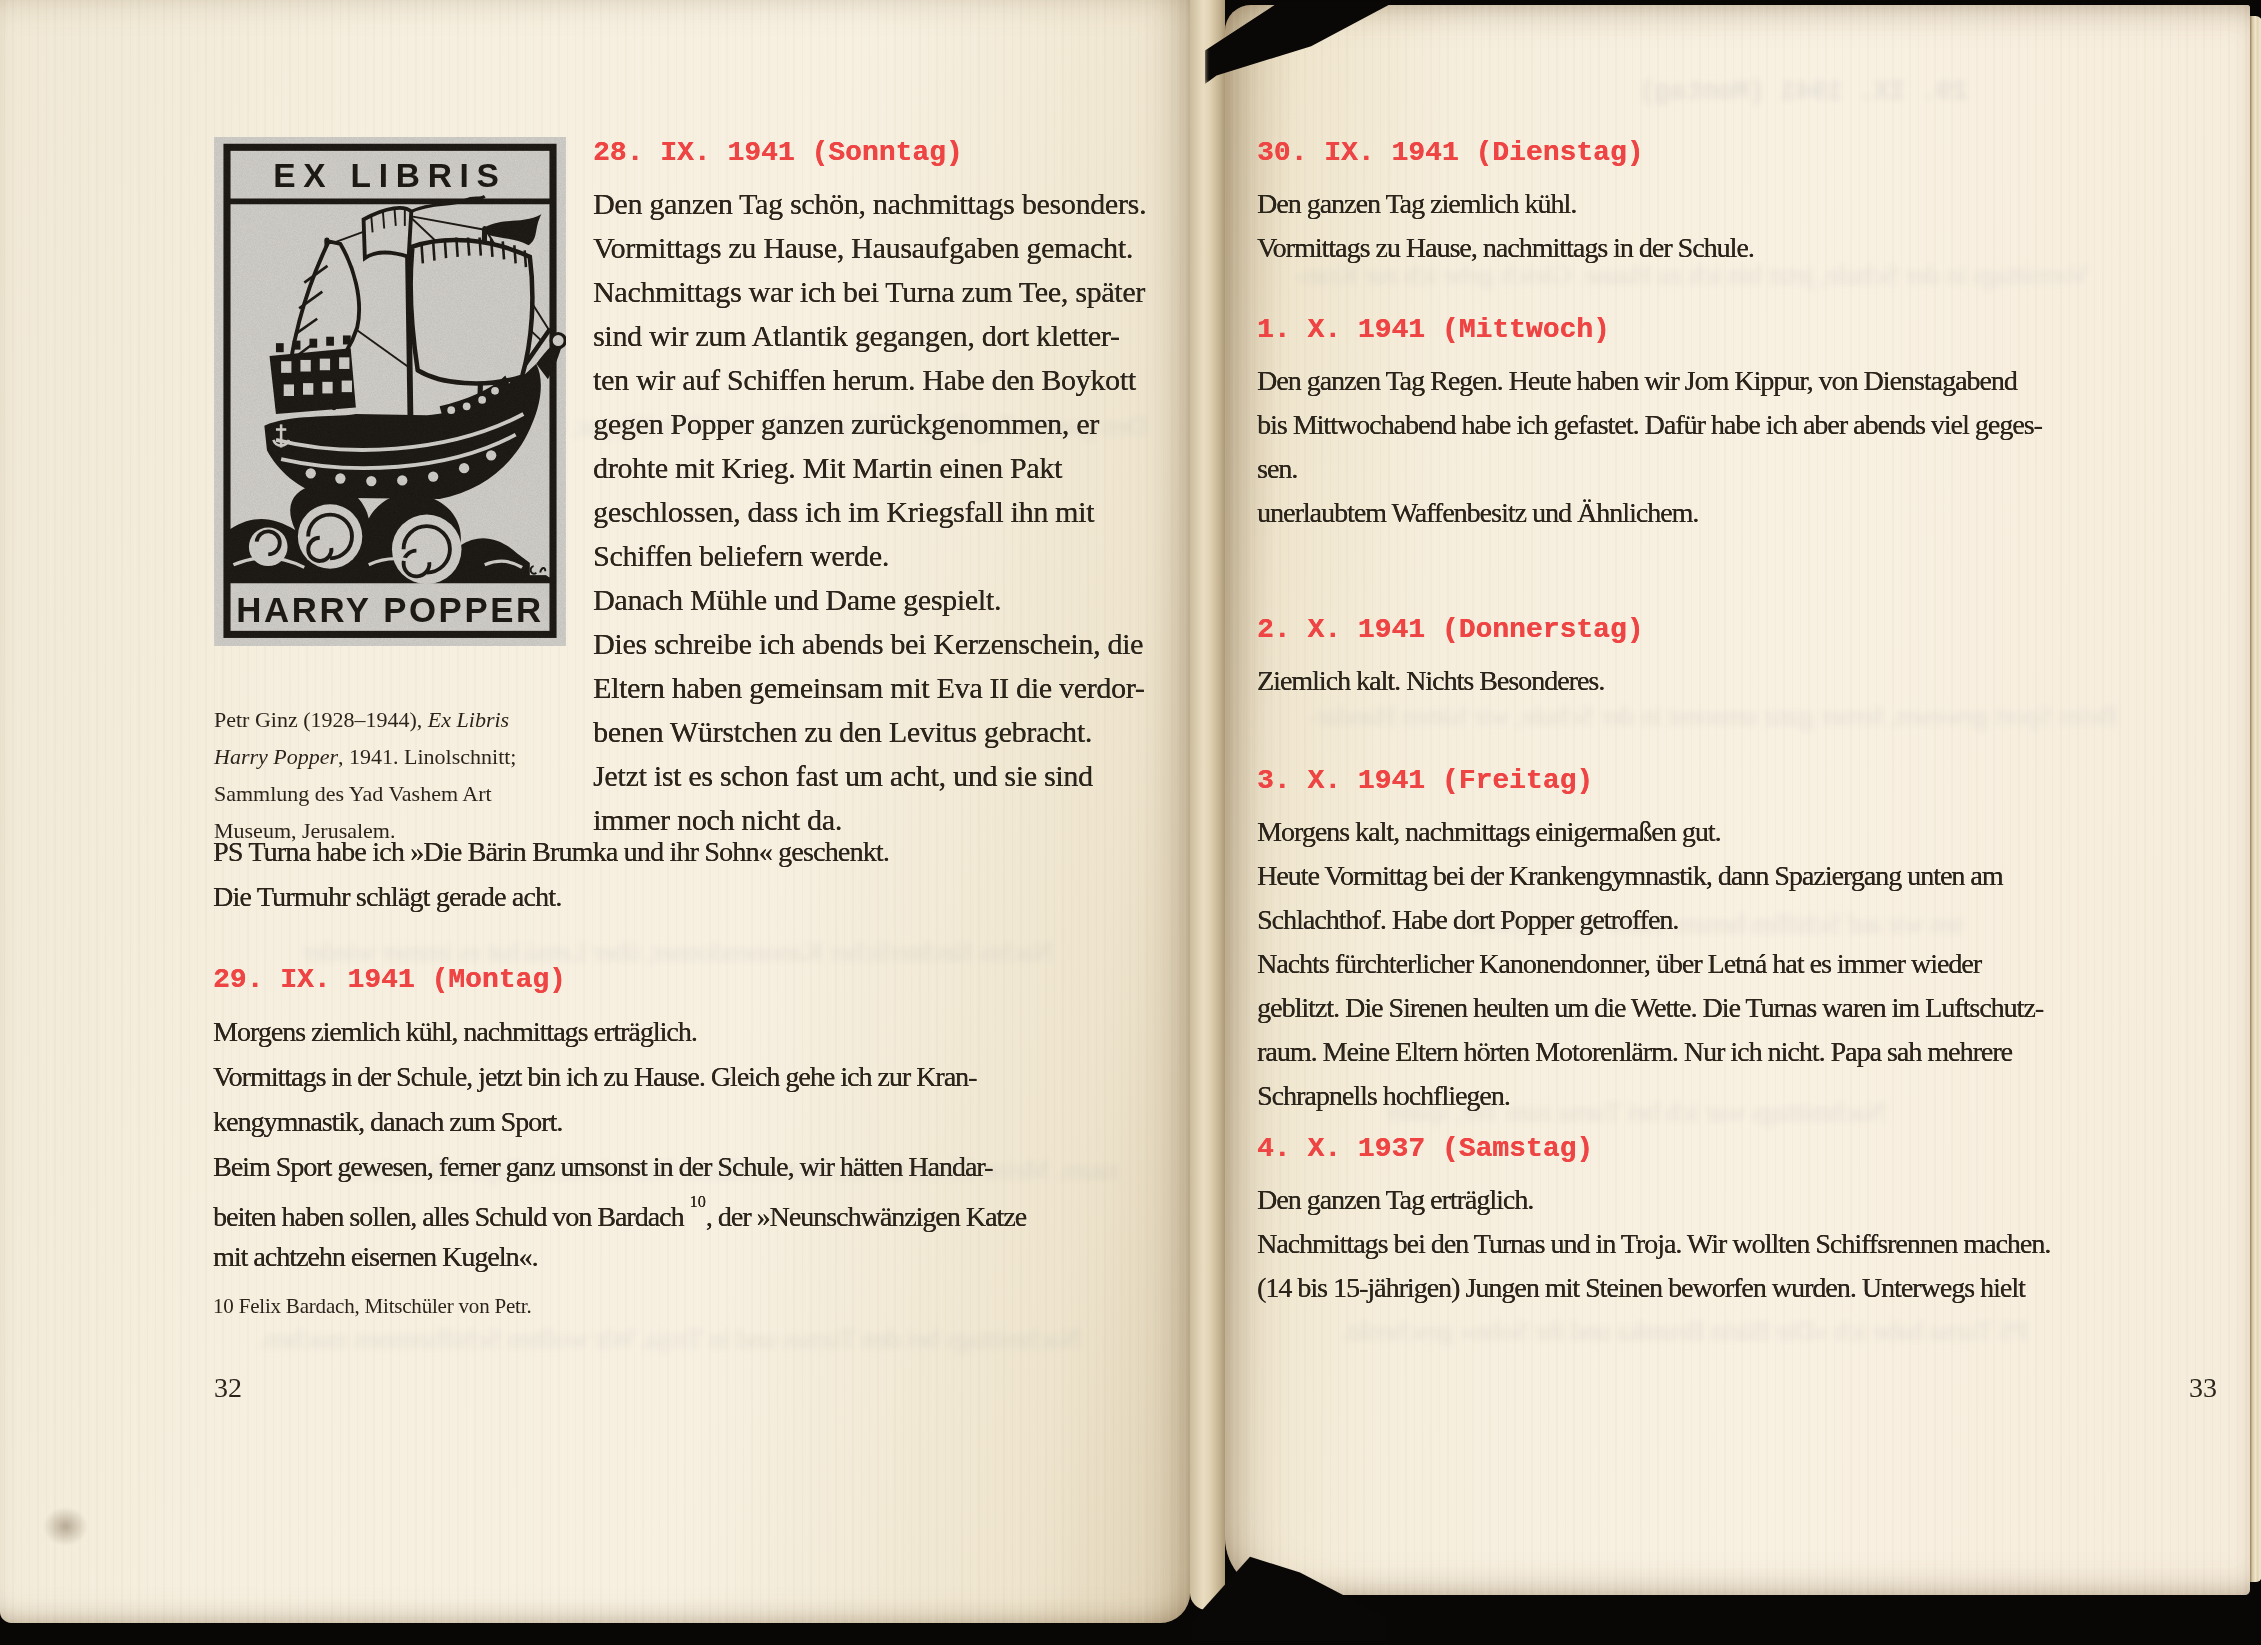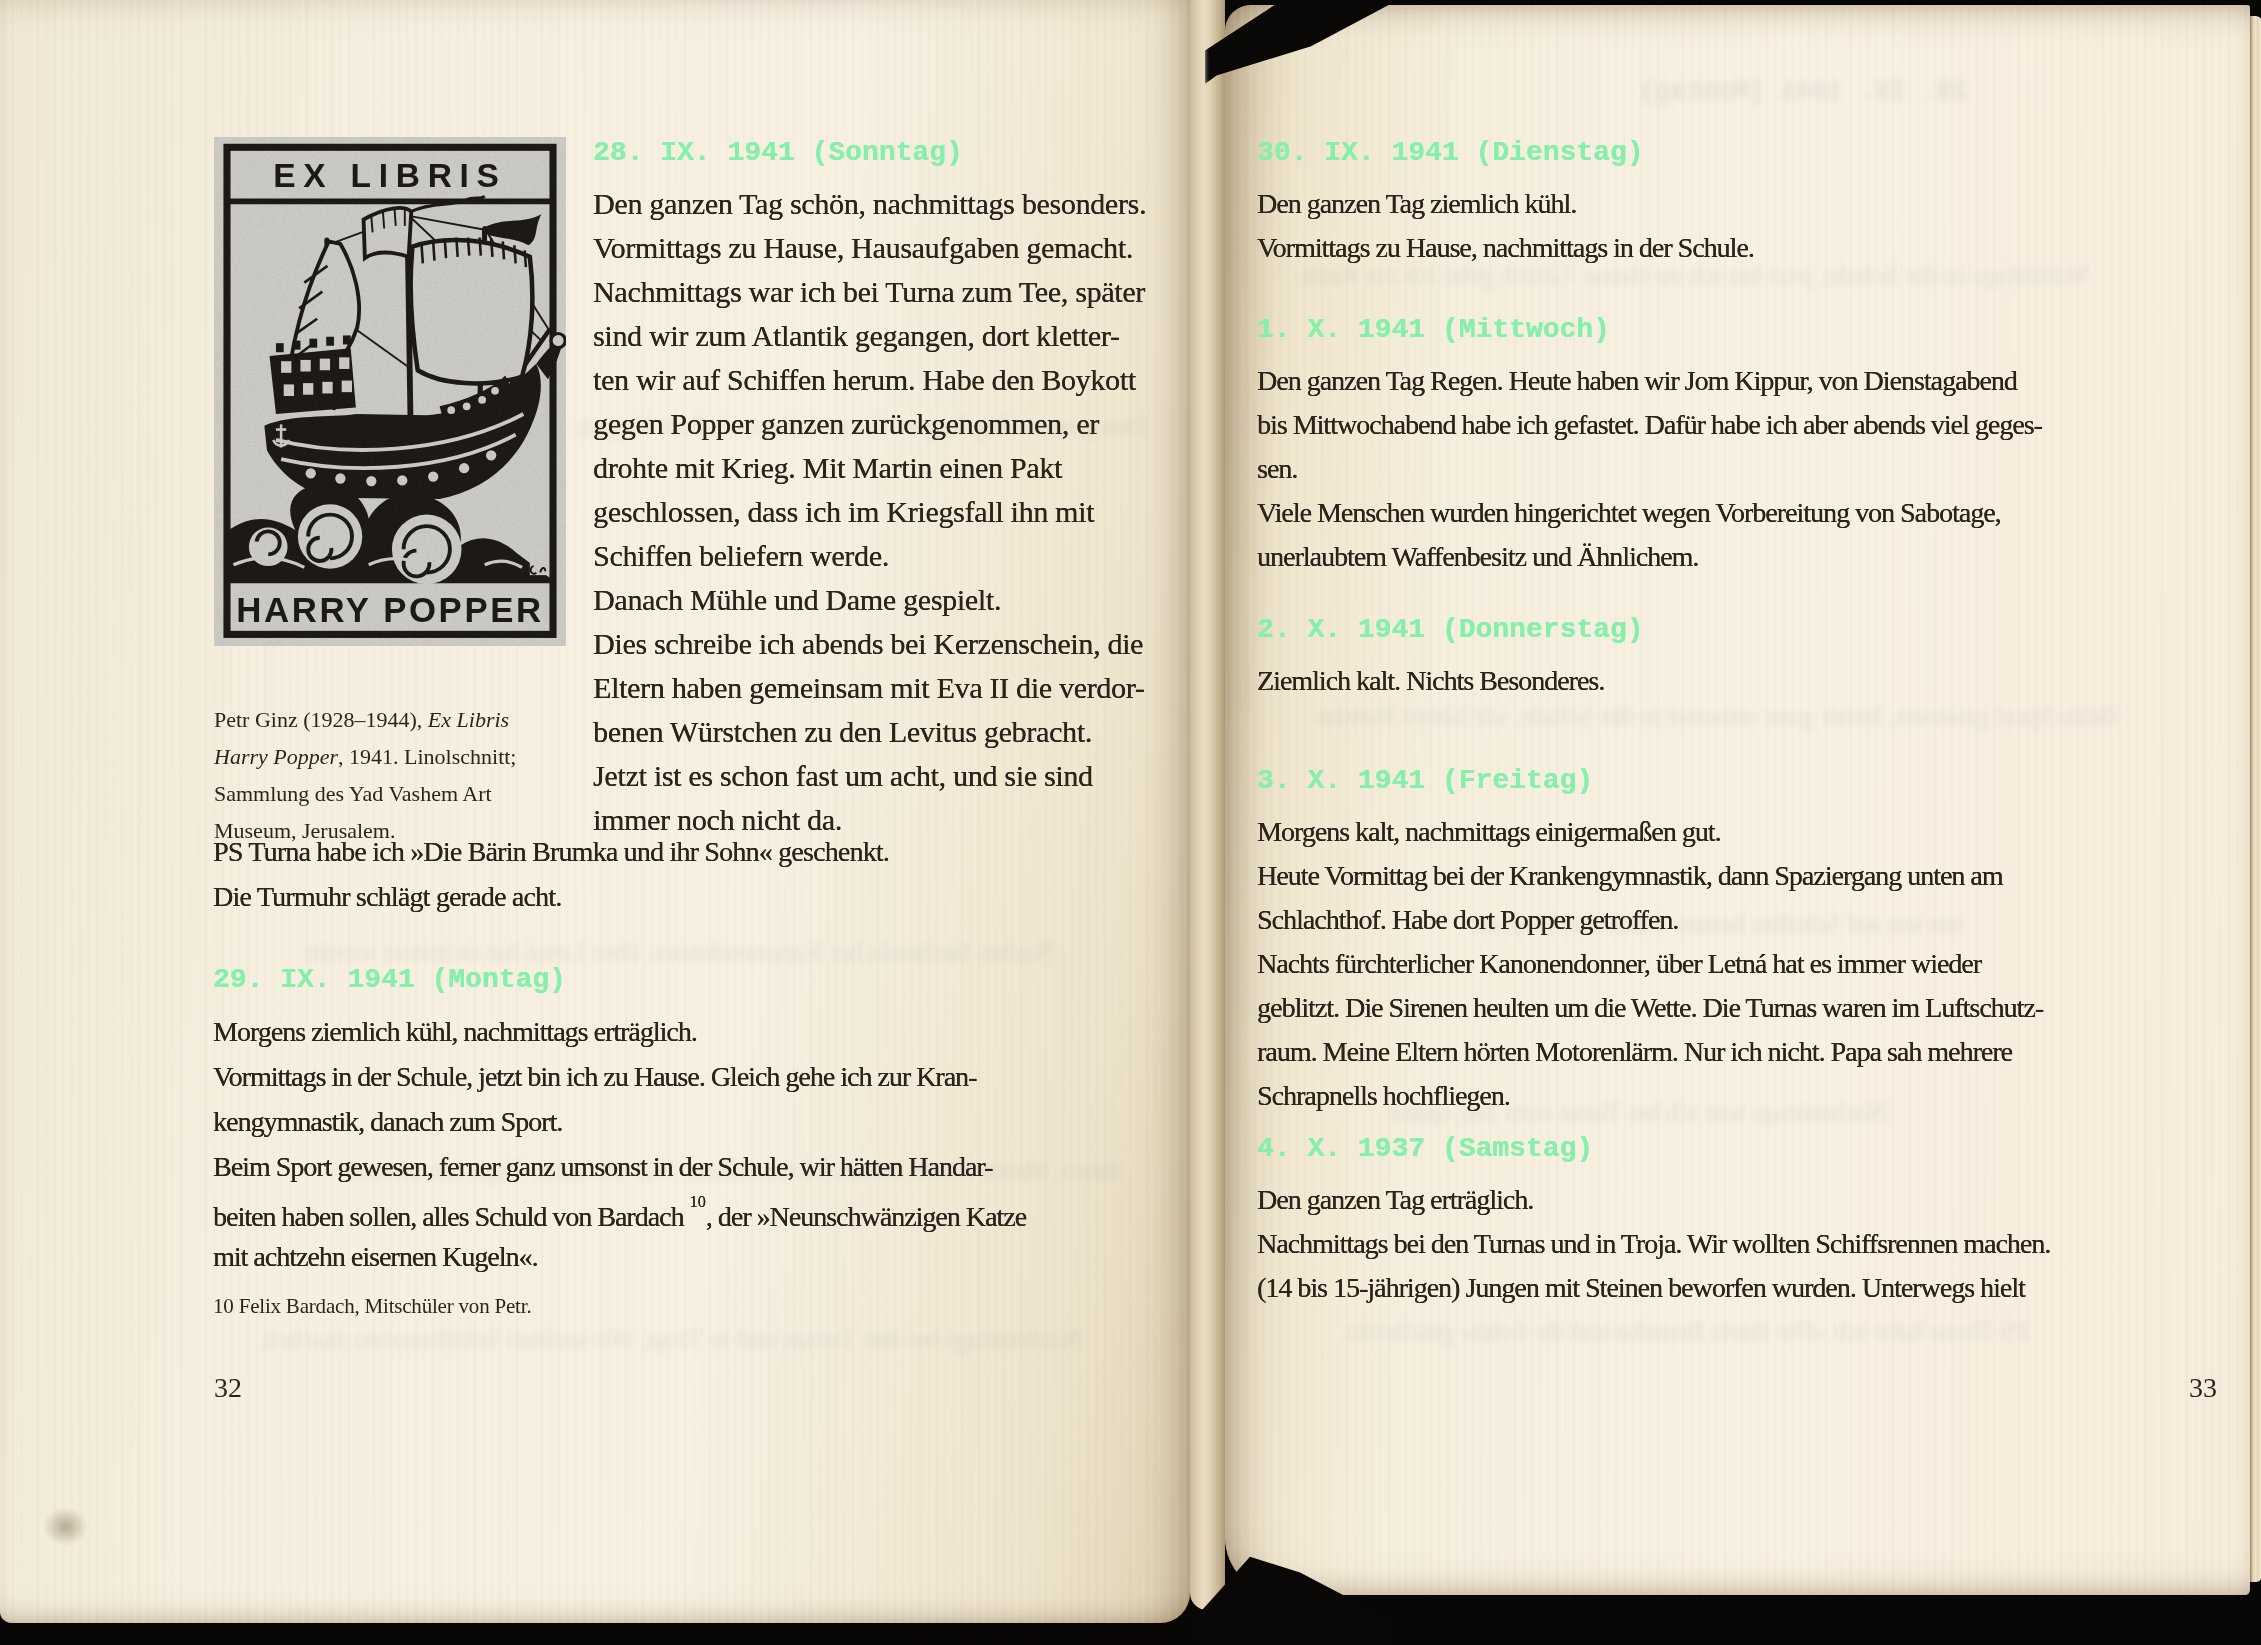--- a/index.html
+++ b/index.html
@@ -34,21 +34,21 @@
   
   #ghost-layer{position:absolute;inset:0;z-index:4;pointer-events:none;}
   .ghost{position:absolute;transform:scaleX(-1);filter:blur(3.2px);opacity:.13;color:#6f7d92;
          font-size:28px;letter-spacing:-0.6px;white-space:nowrap;}
   .ghost.mono{font-family:"Liberation Mono",monospace;font-weight:700;font-size:27px;}
 
   
   #content{position:absolute;inset:0;z-index:5;}
   .entry{position:absolute;}
   .e-heading{font-family:"Liberation Mono",monospace;font-weight:700;font-size:28px;height:45px;
-             color:#86efac;white-space:nowrap;text-shadow:0.3px 0 0 currentColor;}
+             color:#ef4444;white-space:nowrap;text-shadow:0.3px 0 0 currentColor;}
   .e-lines{font-size:var(--fs,28px);letter-spacing:var(--ls,-1px);white-space:nowrap;}
   .e-lines .tline{height:var(--lh,44px);line-height:var(--lh,44px);text-shadow:0.2px 0 0 currentColor;}
   sup{font-size:58%;position:relative;top:-.55em;letter-spacing:0;margin-left:6px;}
 
   .artwork{position:absolute;left:214px;top:137px;width:352px;height:509px;}
   .artwork svg{display:block;width:100%;height:100%;}
 
   .caption{position:absolute;left:214px;top:673px;width:374px;font-size:22px;margin-top:28px;}
   .caption .cline{height:37px;line-height:37px;white-space:nowrap;}
   .caption .i{font-style:italic;}
@@ -285,21 +285,20 @@
           <div class="tline">Vormittags zu Hause, nachmittags in der Schule.</div>
         </div>
     </div>
 
     <div class="entry" style="left:1257px;top:314px;width:954px;--lh:44px">
       <div class="e-heading">1. X. 1941 (Mittwoch)</div>
       <div class="e-lines">
           <div class="tline">Den ganzen Tag Regen. Heute haben wir Jom Kippur, von Dienstagabend</div>
           <div class="tline">bis Mittwochabend habe ich gefastet. Dafür habe ich aber abends viel geges-</div>
           <div class="tline">sen.</div>
-          <div class="tline">Viele Menschen wurden hingerichtet wegen Vorbereitung von Sabotage,</div>
           <div class="tline">unerlaubtem Waffenbesitz und Ähnlichem.</div>
         </div>
     </div>
 
     <div class="entry" style="left:1257px;top:614px;width:954px;--lh:44px">
       <div class="e-heading">2. X. 1941 (Donnerstag)</div>
       <div class="e-lines">
           <div class="tline">Ziemlich kalt. Nichts Besonderes.</div>
         </div>
     </div>

